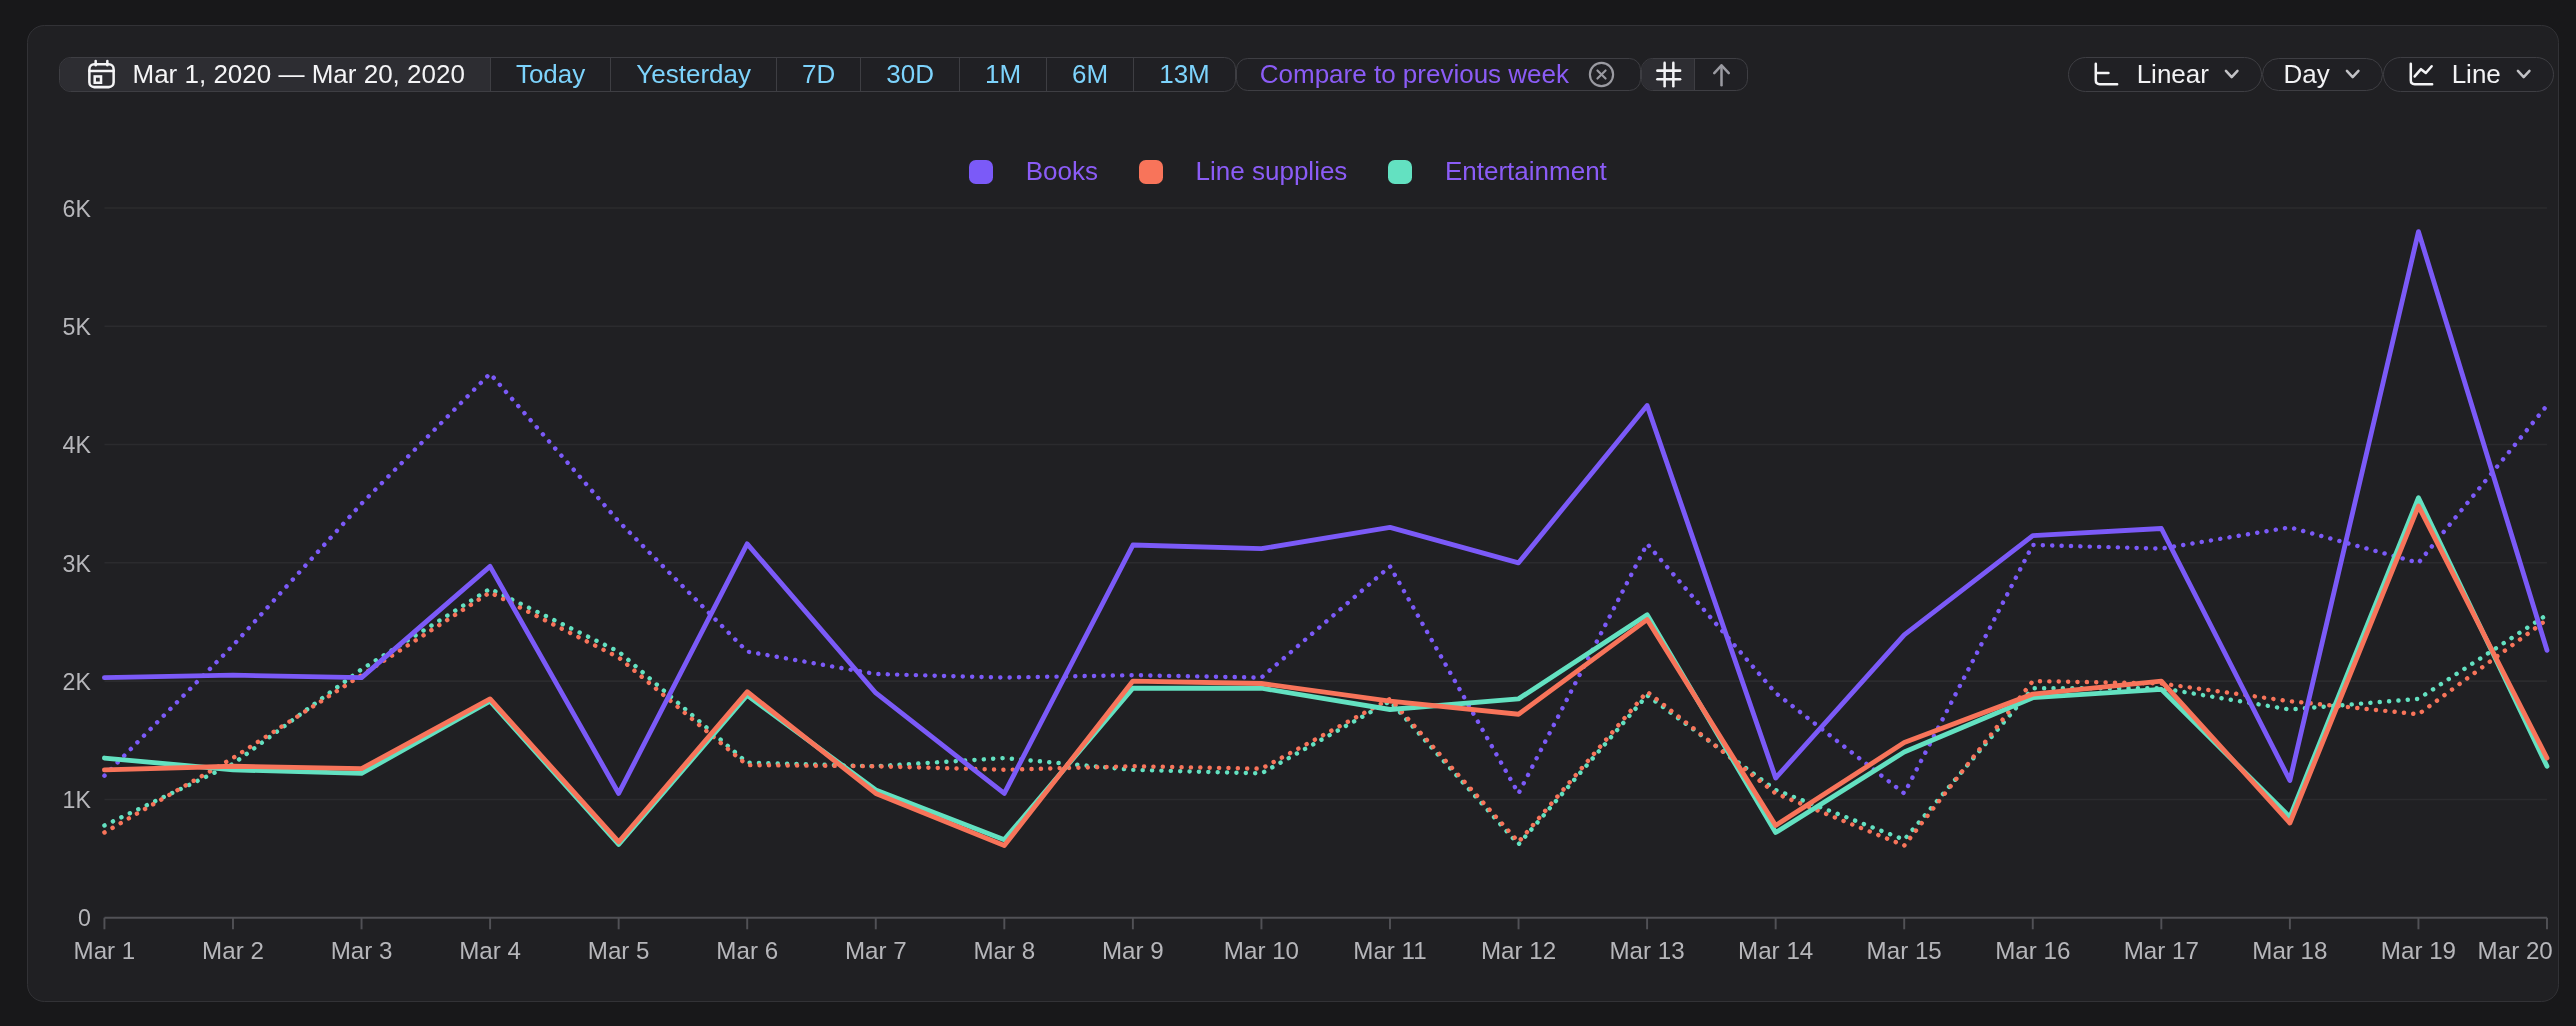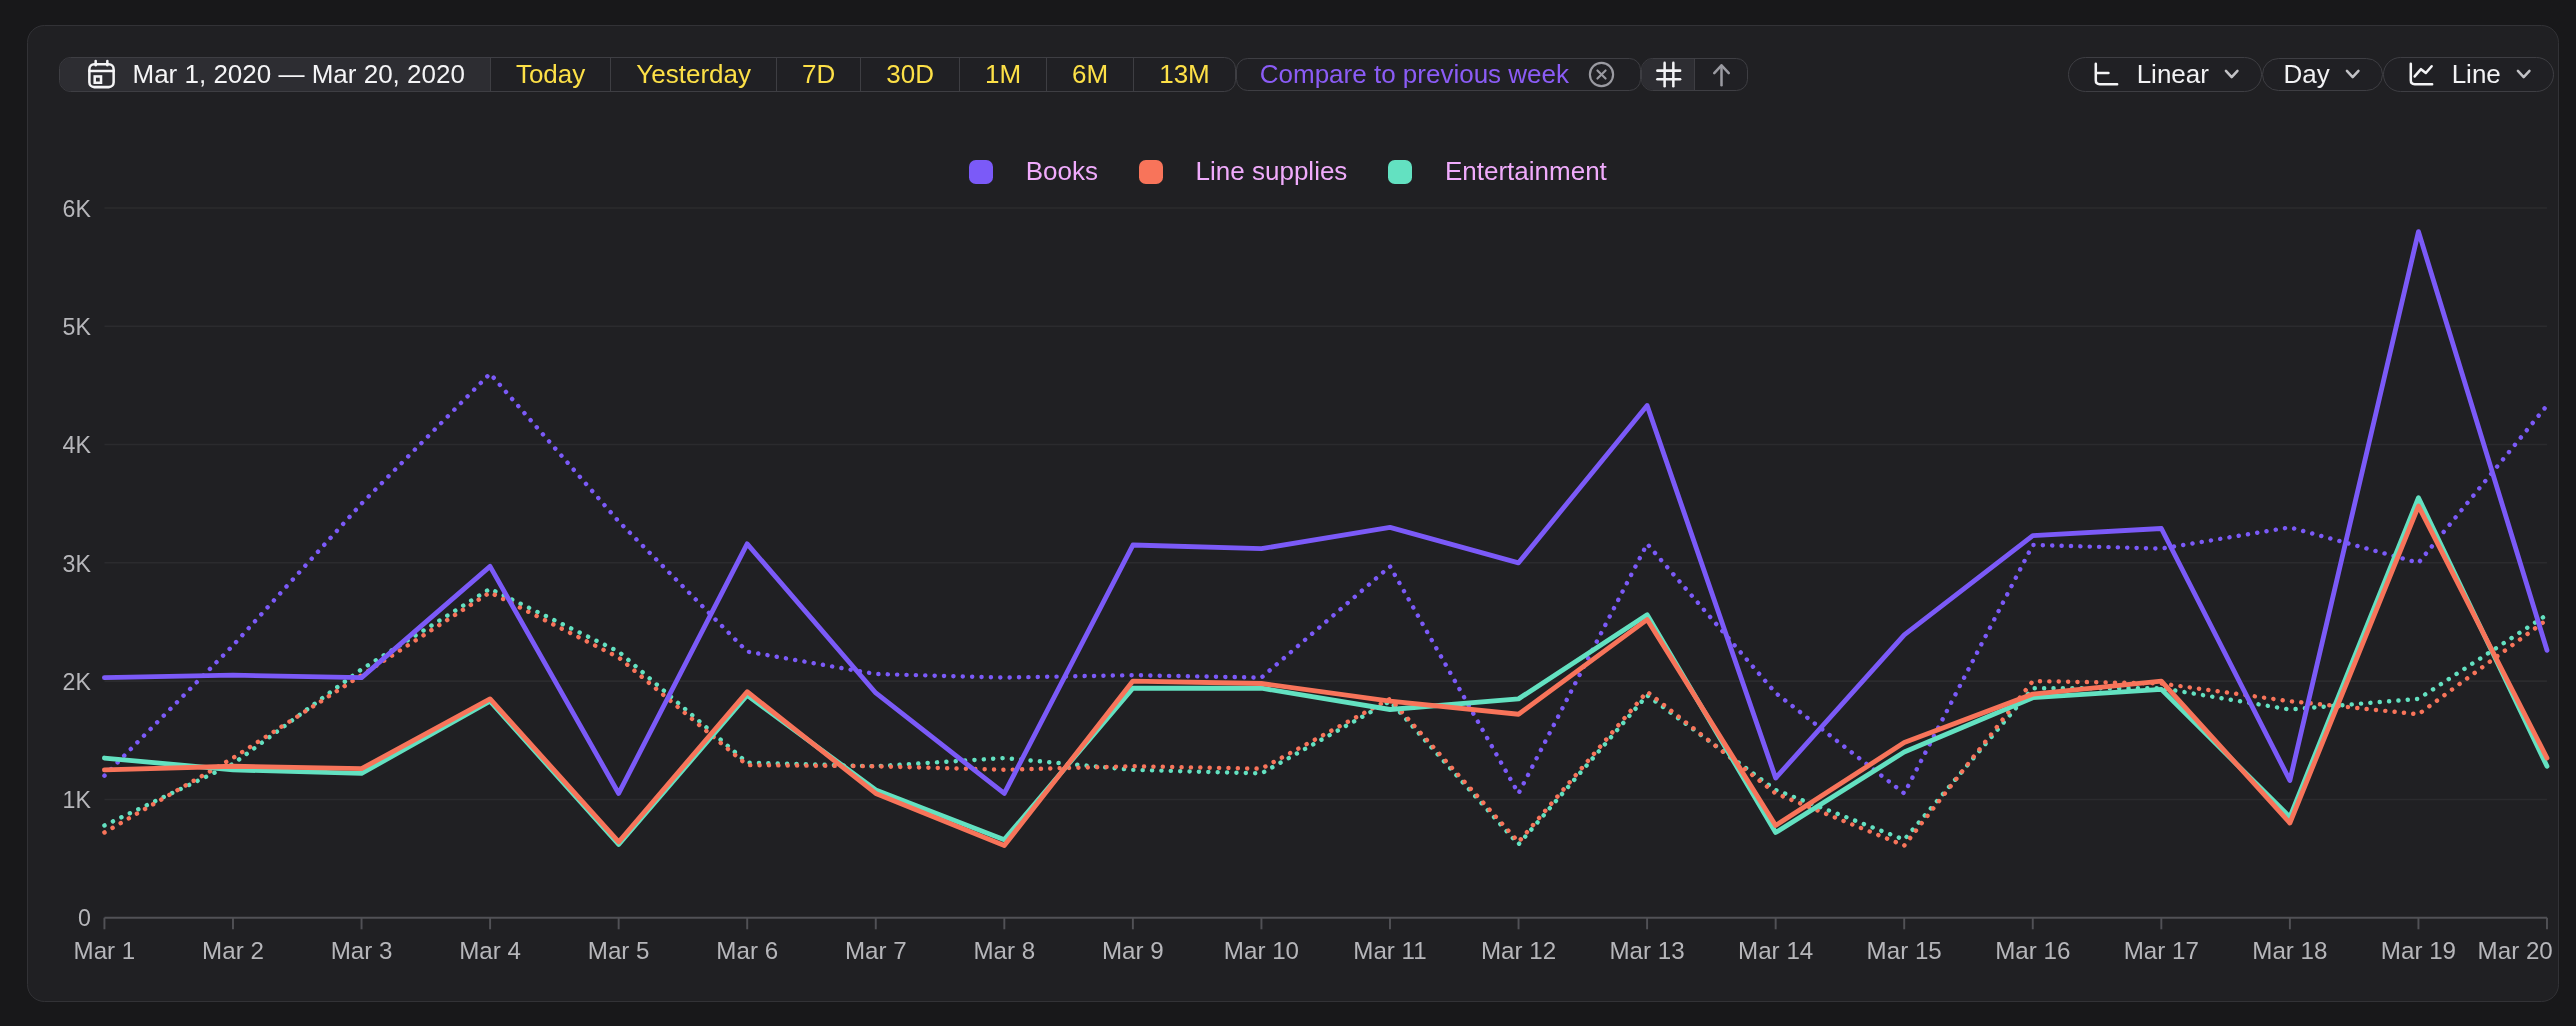--- a/index.html
+++ b/index.html
@@ -20,21 +20,21 @@
     display:flex; align-items:center; z-index:3;margin-left:16px;
   }
   .toolbar > * { box-sizing:border-box; }
   .segmented {
     display:flex; align-items:stretch;
     border:1.9px solid #3e3e43; border-radius:11.6px; overflow:hidden;
     background:#202024;
   }
   .seg {
     display:flex; align-items:center; gap:14.5px; padding:0 25px;
-    color:#fde047; font-size:26px; white-space:nowrap; cursor:pointer;
+    color:#7dd3fc; font-size:26px; white-space:nowrap; cursor:pointer;
     border-left:1.9px solid #3e3e43;
   }
   .seg:first-child { border-left:none; }
   .seg.active { background:#2d2d32; color:#f4f4f6; }
   .pill {
     display:flex; align-items:center; gap:17.4px; padding:0 23px;
     border:1.9px solid #3e3e43; border-radius:11.6px; background:#202024;
     color:#8b5cf6; font-size:26px; white-space:nowrap; cursor:pointer;
   }
   .iconseg { width:52px; justify-content:center; padding:0; }
@@ -45,21 +45,21 @@
   }
   .dd-first { margin-left:auto; }
   .icn { display:inline-flex; align-items:center; justify-content:center; }
   
   .legend {
     position:absolute; left:0; right:0; top:155px; height:33px;
     display:flex; justify-content:center; align-items:center; gap:41px; z-index:3;
   }
   .legend-item { display:flex; align-items:center; gap:12.6px; cursor:default; }
   .swatch { width:24px; height:24px; border-radius:6.8px; }
-  .legend-label { color:#f0abfc; font-size:26px;margin-left:20px; }
+  .legend-label { color:#8b5cf6; font-size:26px;margin-left:20px; }
   
   #chart { position:absolute; left:0; top:0; z-index:2; }
 </style>
 </head>
 <body>
 
 <div class="card"></div>
 
 <svg id="chart" width="2576" height="1027" viewBox="0 0 2664 1062">
     <text x="94" y="958" text-anchor="end" font-size="24" fill="#b6b6ba" font-family="&quot;Liberation Sans&quot;, sans-serif">0</text>

